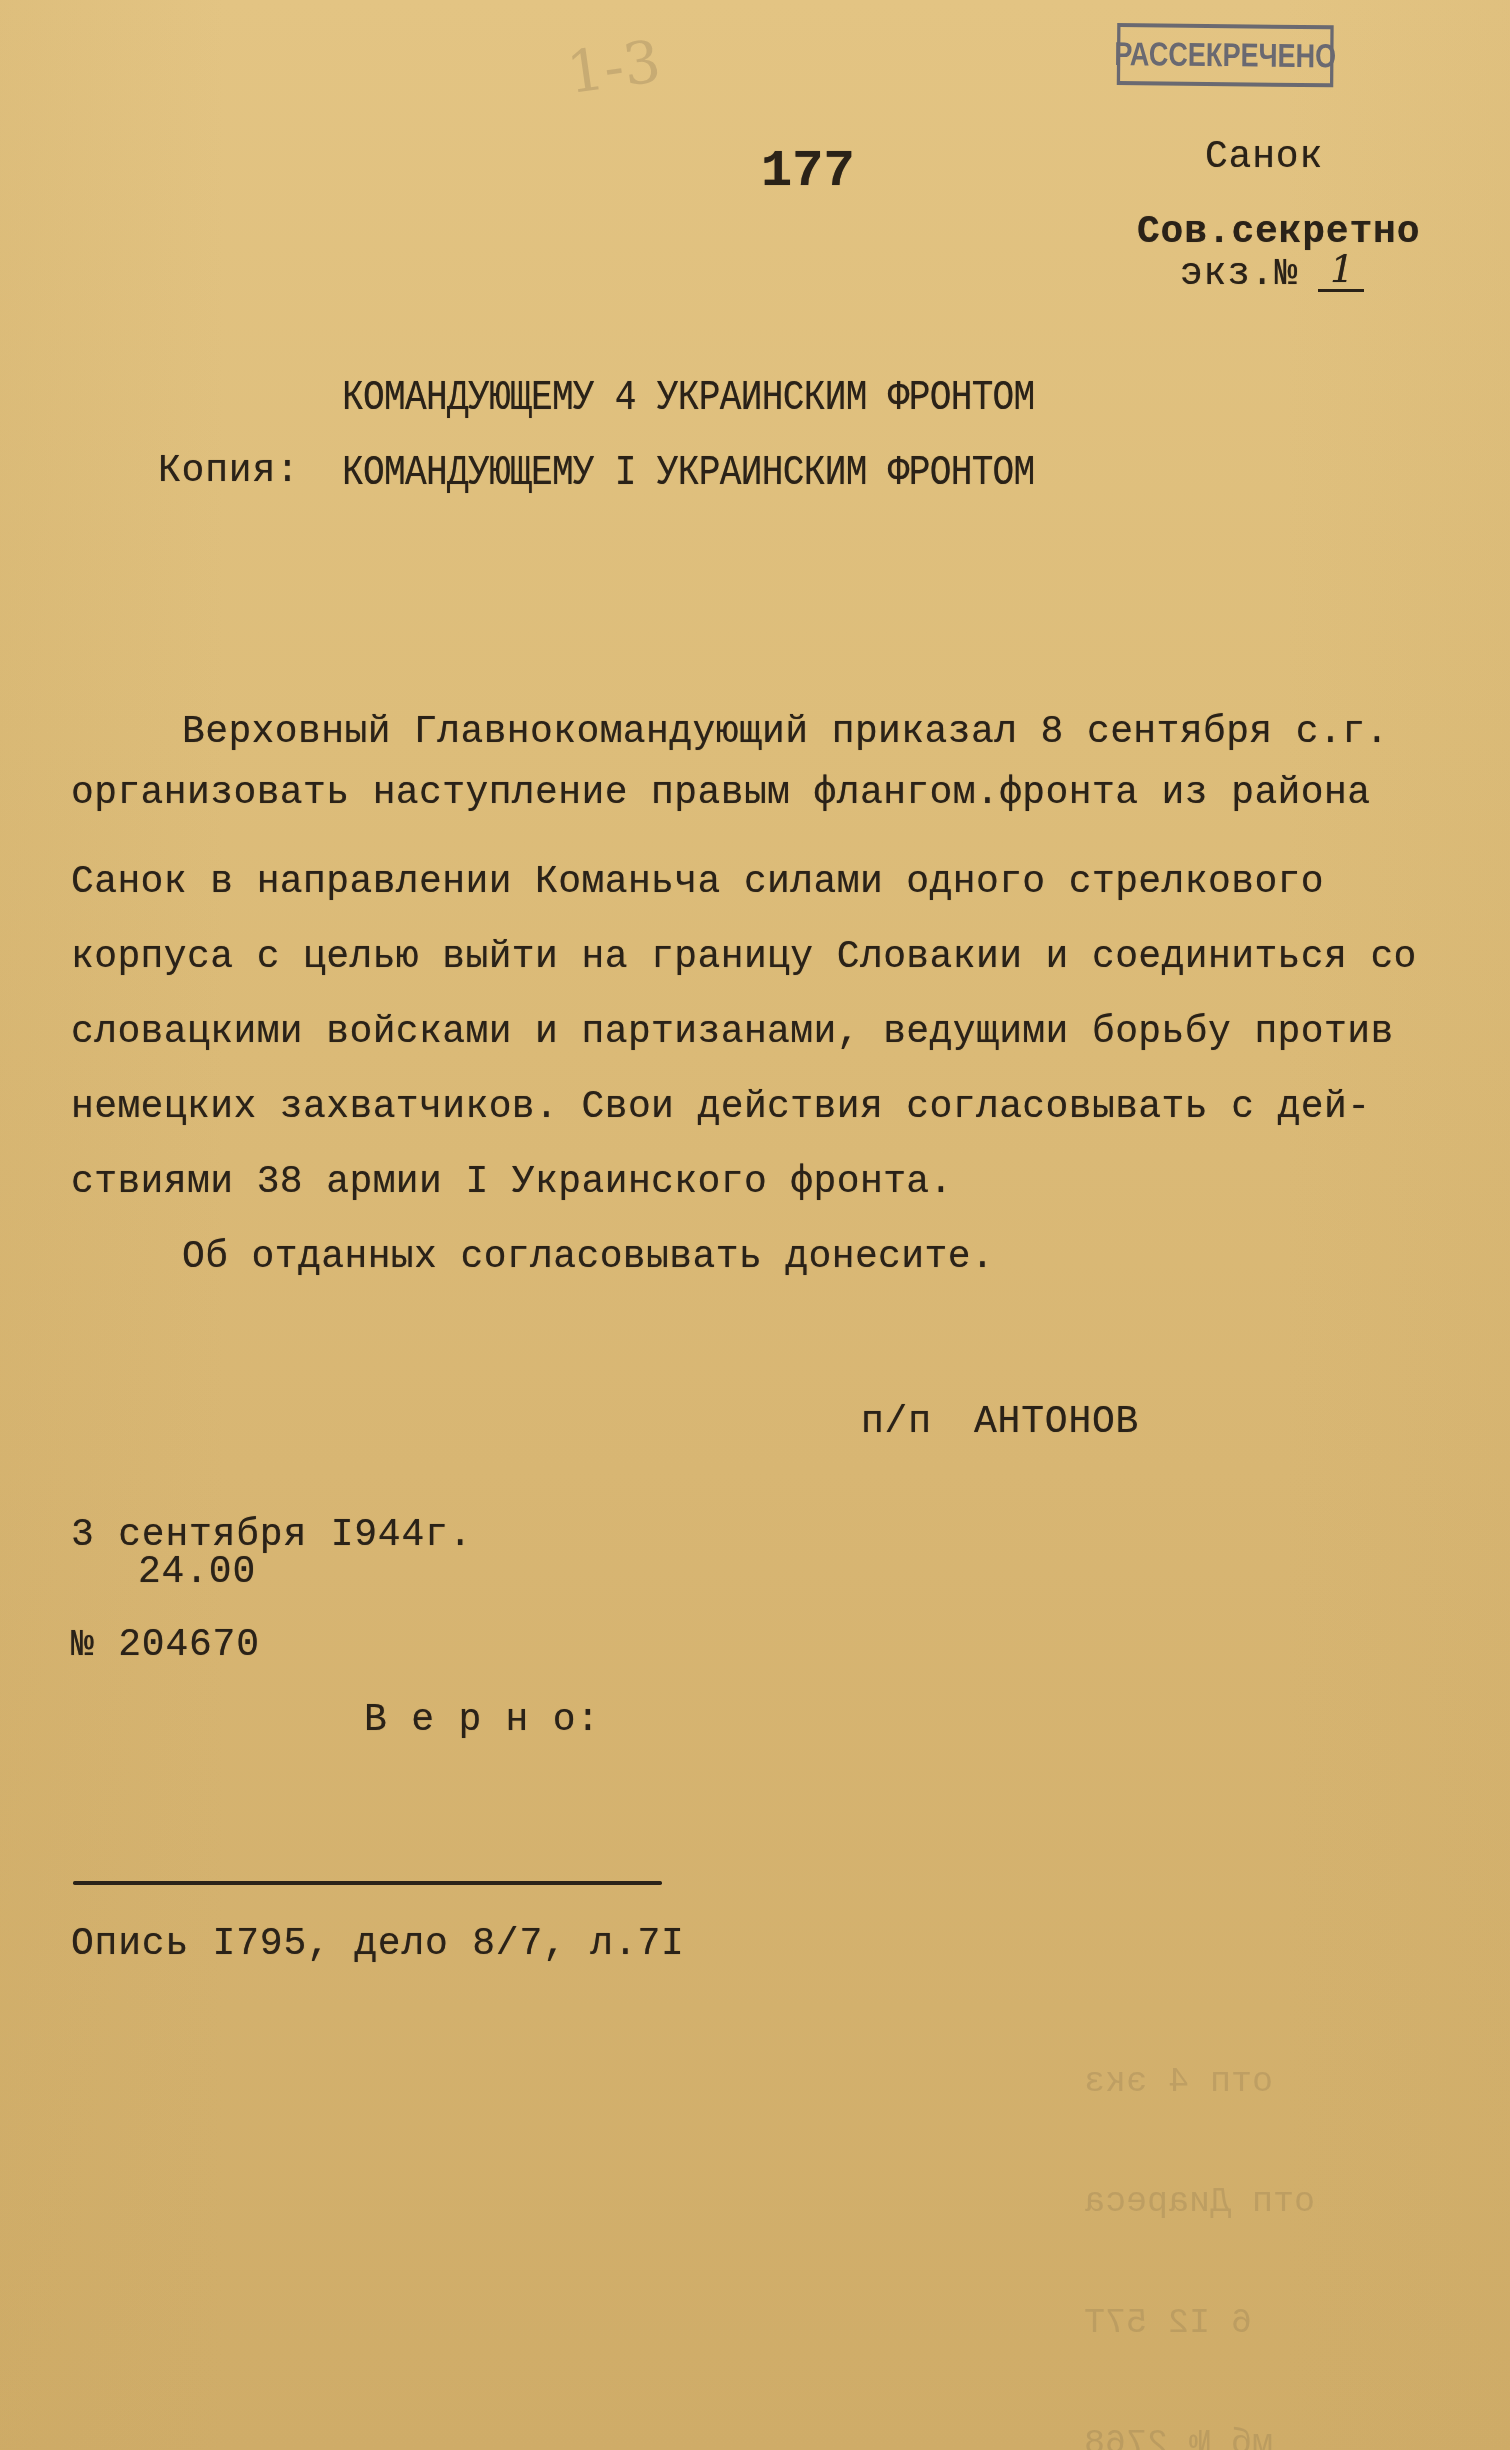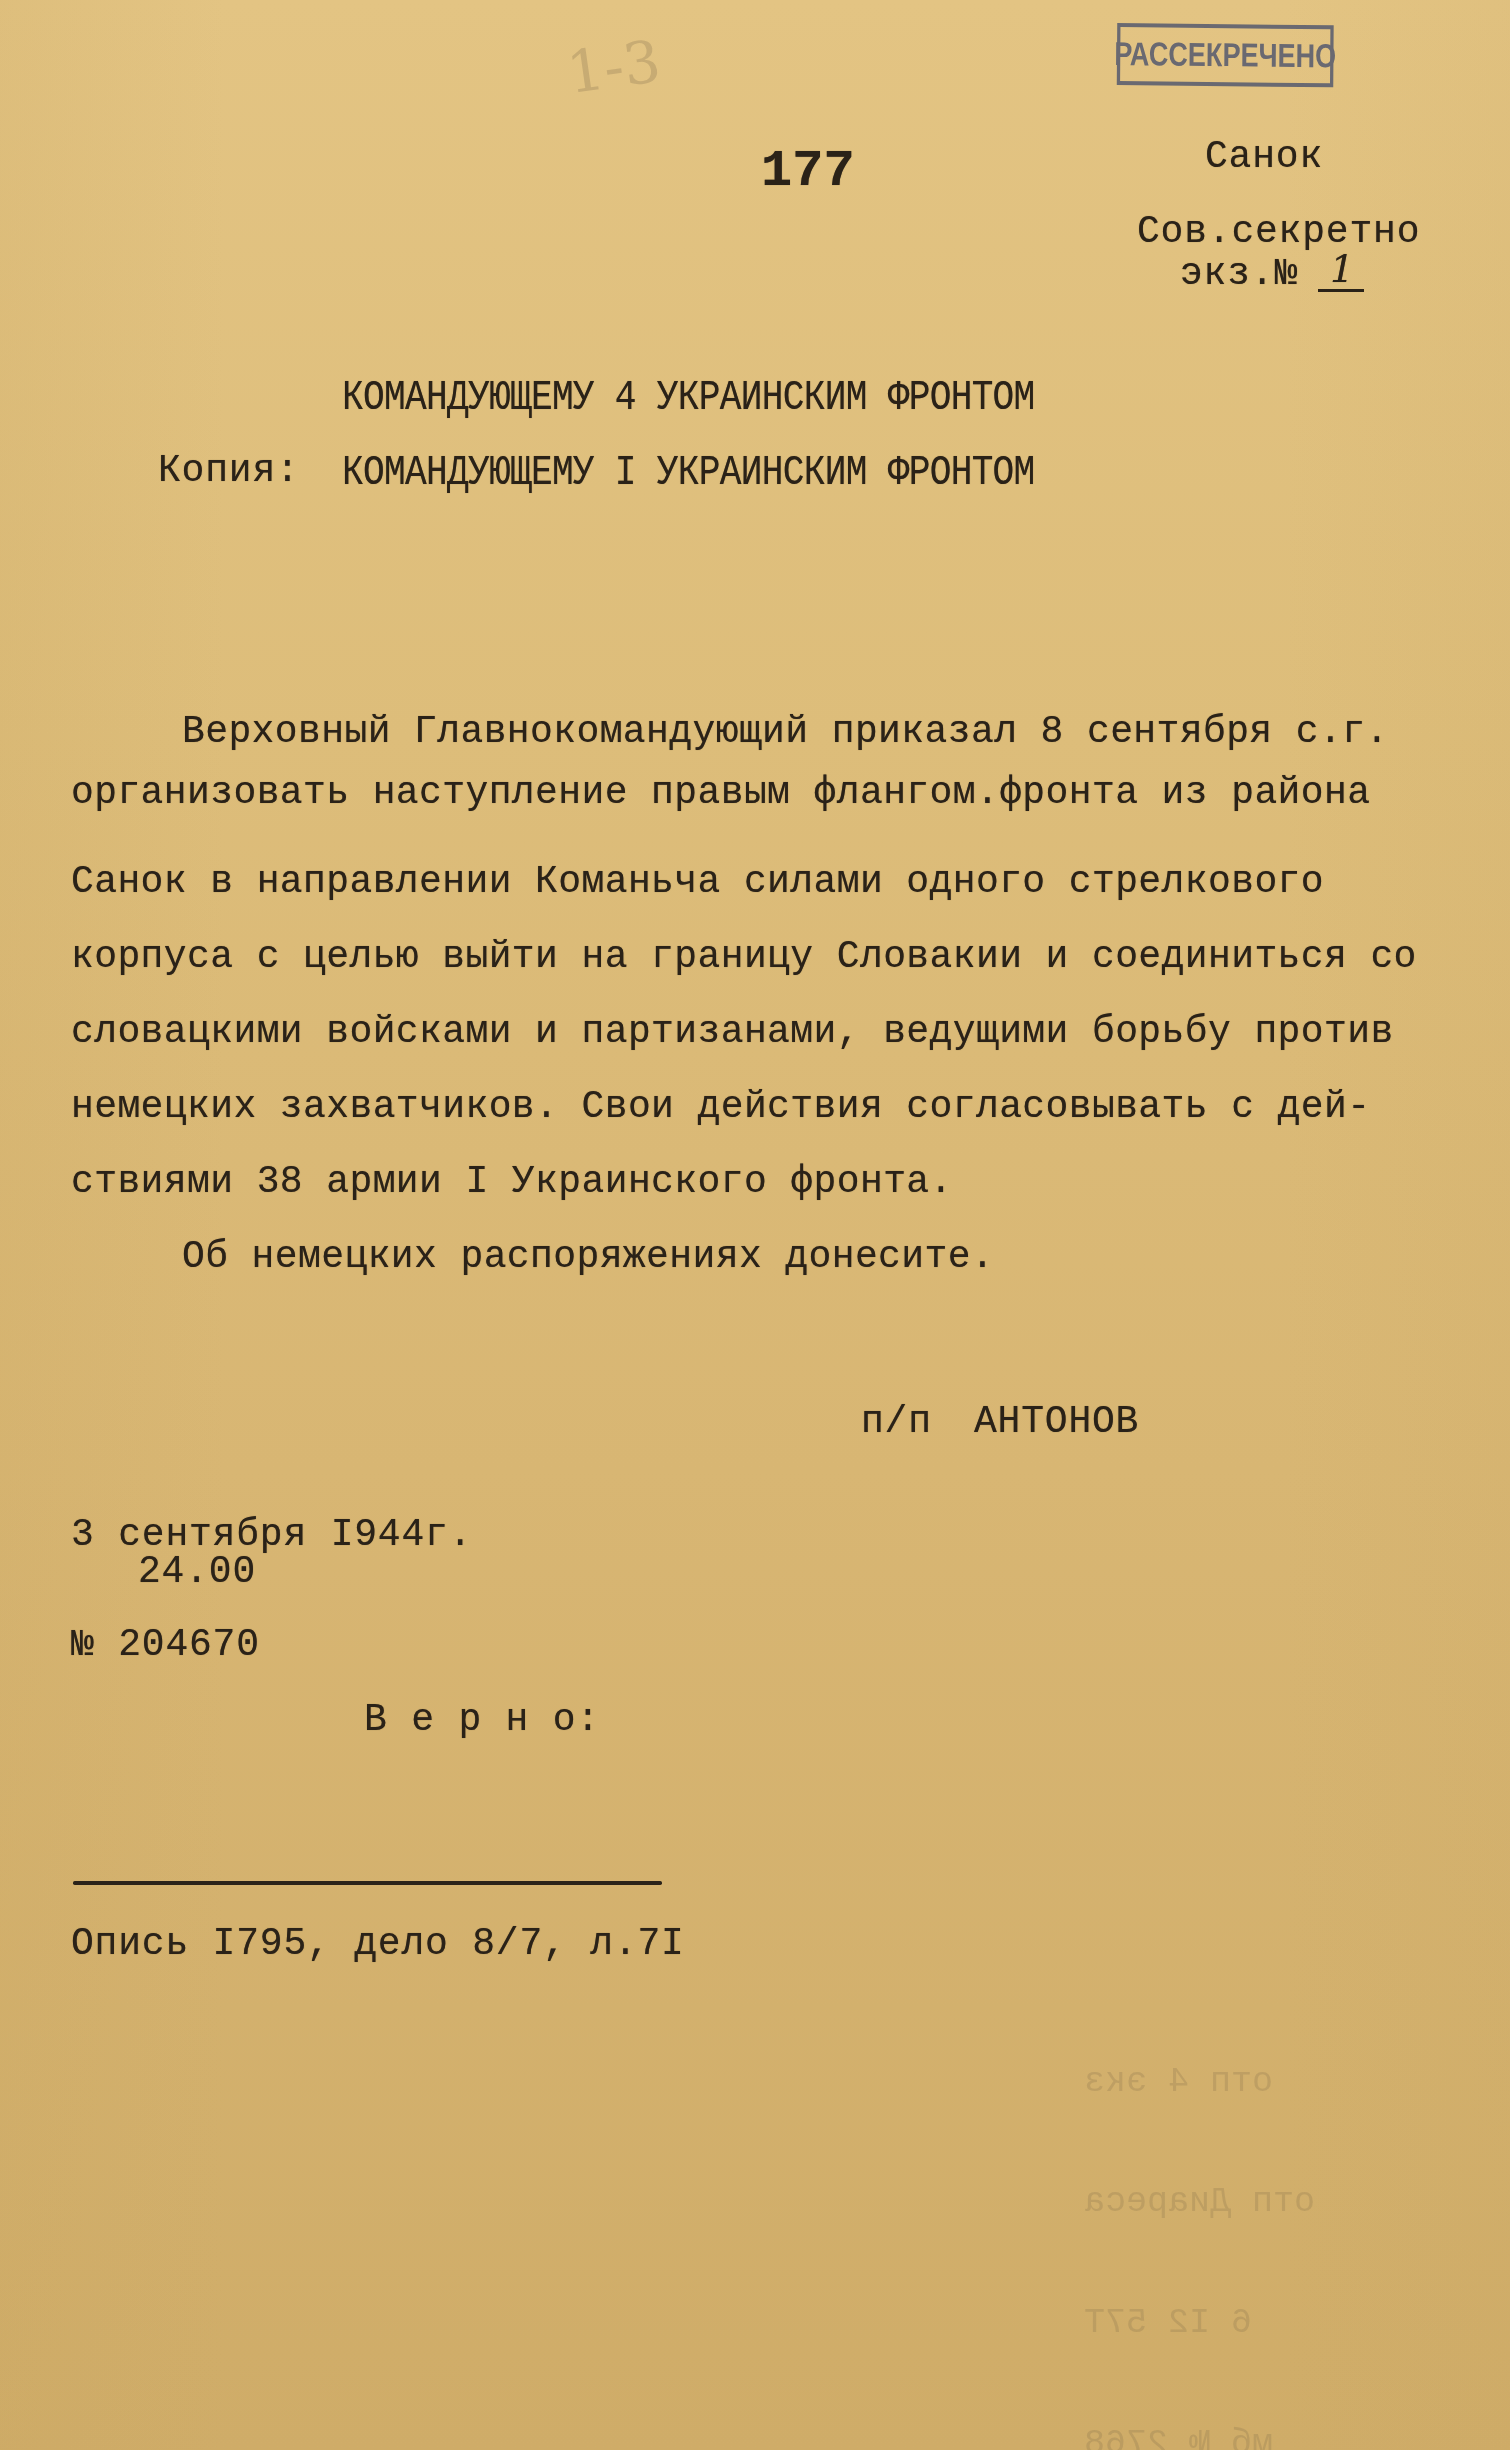--- a/index.html
+++ b/index.html
@@ -92,37 +92,37 @@
 
 <div class="pencil">1-3</div>
 
 <div class="stamp">
   <span>РАССЕКРЕЧЕНО</span>
 </div>
 
 <div class="t pagenum" style="left:761px; top:146px;">177</div>
 
 <div class="t" style="left:1205px; top:138px;">Санок</div>
-<div class="t" style="left:1137px; top:213px;">Сов.секретно</div>
+<div class="t" style="left:1137px; top:213px;font-weight:bold;">Сов.секретно</div>
 <div class="t" style="left:1180px; top:255px;">экз.№</div>
 <div class="t" style="left:1330px; top:250px; font-family:'DejaVu Serif',serif; font-style:italic;">1</div>
 <div class="underline-mark"></div>
 
 <div class="t heading" style="left:342px; top:377px;">КОМАНДУЮЩЕМУ 4 УКРАИНСКИМ ФРОНТОМ</div>
 <div class="t" style="left:158px; top:452px;">Копия:</div>
 <div class="t heading" style="left:342px; top:452px;">КОМАНДУЮЩЕМУ I УКРАИНСКИМ ФРОНТОМ</div>
 
 <div class="t body-line" style="left:182px; top:713px;">Верховный Главнокомандующий приказал 8 сентября с.г.</div>
 <div class="t body-line" style="left:71px; top:774px;">организовать наступление правым флангом.фронта из района</div>
 <div class="t body-line" style="left:71px; top:863px;">Санок в направлении Команьча силами одного стрелкового</div>
 <div class="t body-line" style="left:71px; top:938px;">корпуса с целью выйти на границу Словакии и соединиться со</div>
 <div class="t body-line" style="left:71px; top:1013px;">словацкими войсками и партизанами, ведущими борьбу против</div>
 <div class="t body-line" style="left:71px; top:1088px;">немецких захватчиков. Свои действия согласовывать с дей-</div>
 <div class="t body-line" style="left:71px; top:1163px;">ствиями 38 армии I Украинского фронта.</div>
-<div class="t body-line" style="left:182px; top:1238px;">Об немецких распоряжениях донесите.</div>
+<div class="t body-line" style="left:182px; top:1238px;">Об отданных согласовывать донесите.</div>
 
 <div class="t" style="left:861px; top:1403px;">п/п</div>
 <div class="t" style="left:974px; top:1403px;">АНТОНОВ</div>
 
 <div class="t" style="left:71px; top:1516px;">3 сентября I944г.</div>
 <div class="t" style="left:138px; top:1553px;">24.00</div>
 <div class="t" style="left:71px; top:1626px;text-align:center;">№ 204670</div>
 <div class="t" style="left:364px; top:1701px;">В е р н о:</div>
 
 <div class="rule"></div>

